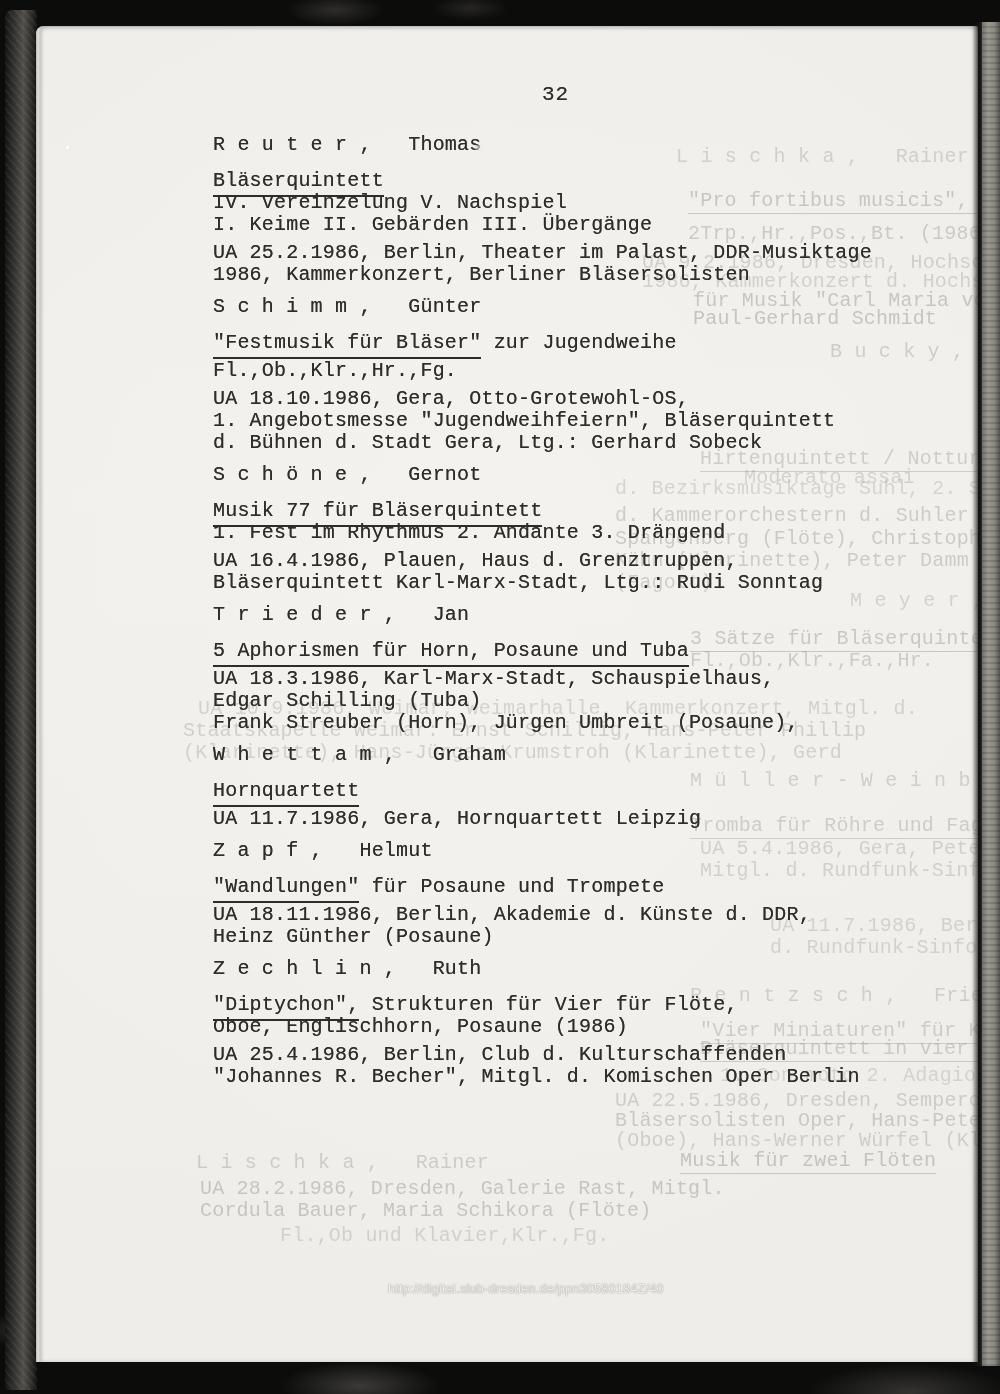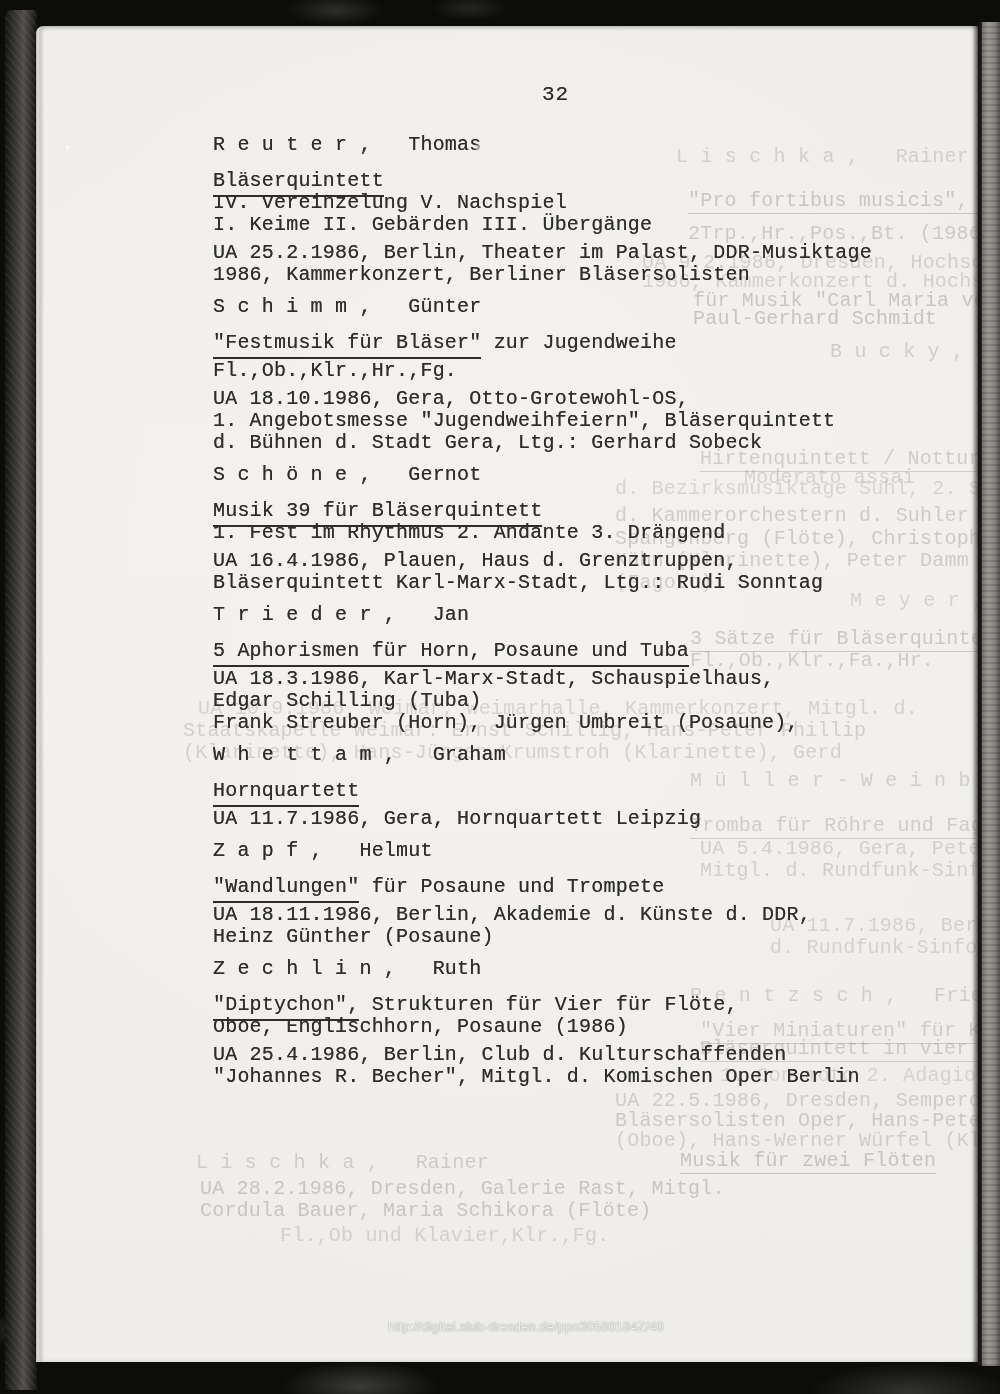--- a/index.html
+++ b/index.html
@@ -72,21 +72,21 @@
   
   #ghost-layer{position:absolute;left:0;top:0;width:100%;height:100%;}
   .ghost{
     position:absolute;font-size:20px;line-height:22px;white-space:pre;
     color:#a19d94;opacity:.42;filter:blur(.45px);letter-spacing:.2px;
   }
   .gu{border-bottom:1.5px solid currentColor;padding-bottom:1px;}
   .speck{position:absolute;left:30px;top:120px;width:3px;height:3px;border-radius:50%;
     background:#fff;box-shadow:410px 0 2px 1px rgba(223,221,215,.8);}
   .watermark{
-    position:absolute;left:388px;top:1320px;
+    position:absolute;left:388px;top:1282px;
     font-family:"Liberation Sans","DejaVu Sans",sans-serif;
     font-size:12.5px;letter-spacing:.3px;color:#ededeb;
     text-shadow:0 0 1px #97968f, 0 0 2px rgba(150,150,145,.55);
     z-index:5;
   }
 </style>
 </head>
 <body>
 
 <div id="scene">
@@ -160,21 +160,21 @@
           </div>
           <div class="block">
             <div class="line"><span>UA 18.10.1986, Gera, Otto-Grotewohl-OS,</span></div>
             <div class="line"><span>1. Angebotsmesse "Jugendweihfeiern", Bläserquintett</span></div>
             <div class="line"><span>d. Bühnen d. Stadt Gera, Ltg.: Gerhard Sobeck</span></div>
           </div>
         </div>
         <div class="entry">
           <div class="composer line">S c h ö n e ,   Gernot</div>
           <div class="block">
-            <div class="line"><span class="u">Musik 39 für Bläserquintett</span></div>
+            <div class="line"><span class="u">Musik 77 für Bläserquintett</span></div>
             <div class="line"><span>1. Fest im Rhythmus 2. Andante 3. Drängend</span></div>
           </div>
           <div class="block">
             <div class="line"><span>UA 16.4.1986, Plauen, Haus d. Grenztruppen,</span></div>
             <div class="line"><span>Bläserquintett Karl-Marx-Stadt, Ltg.: Rudi Sonntag</span></div>
           </div>
         </div>
         <div class="entry">
           <div class="composer line">T r i e d e r ,   Jan</div>
           <div class="block">

